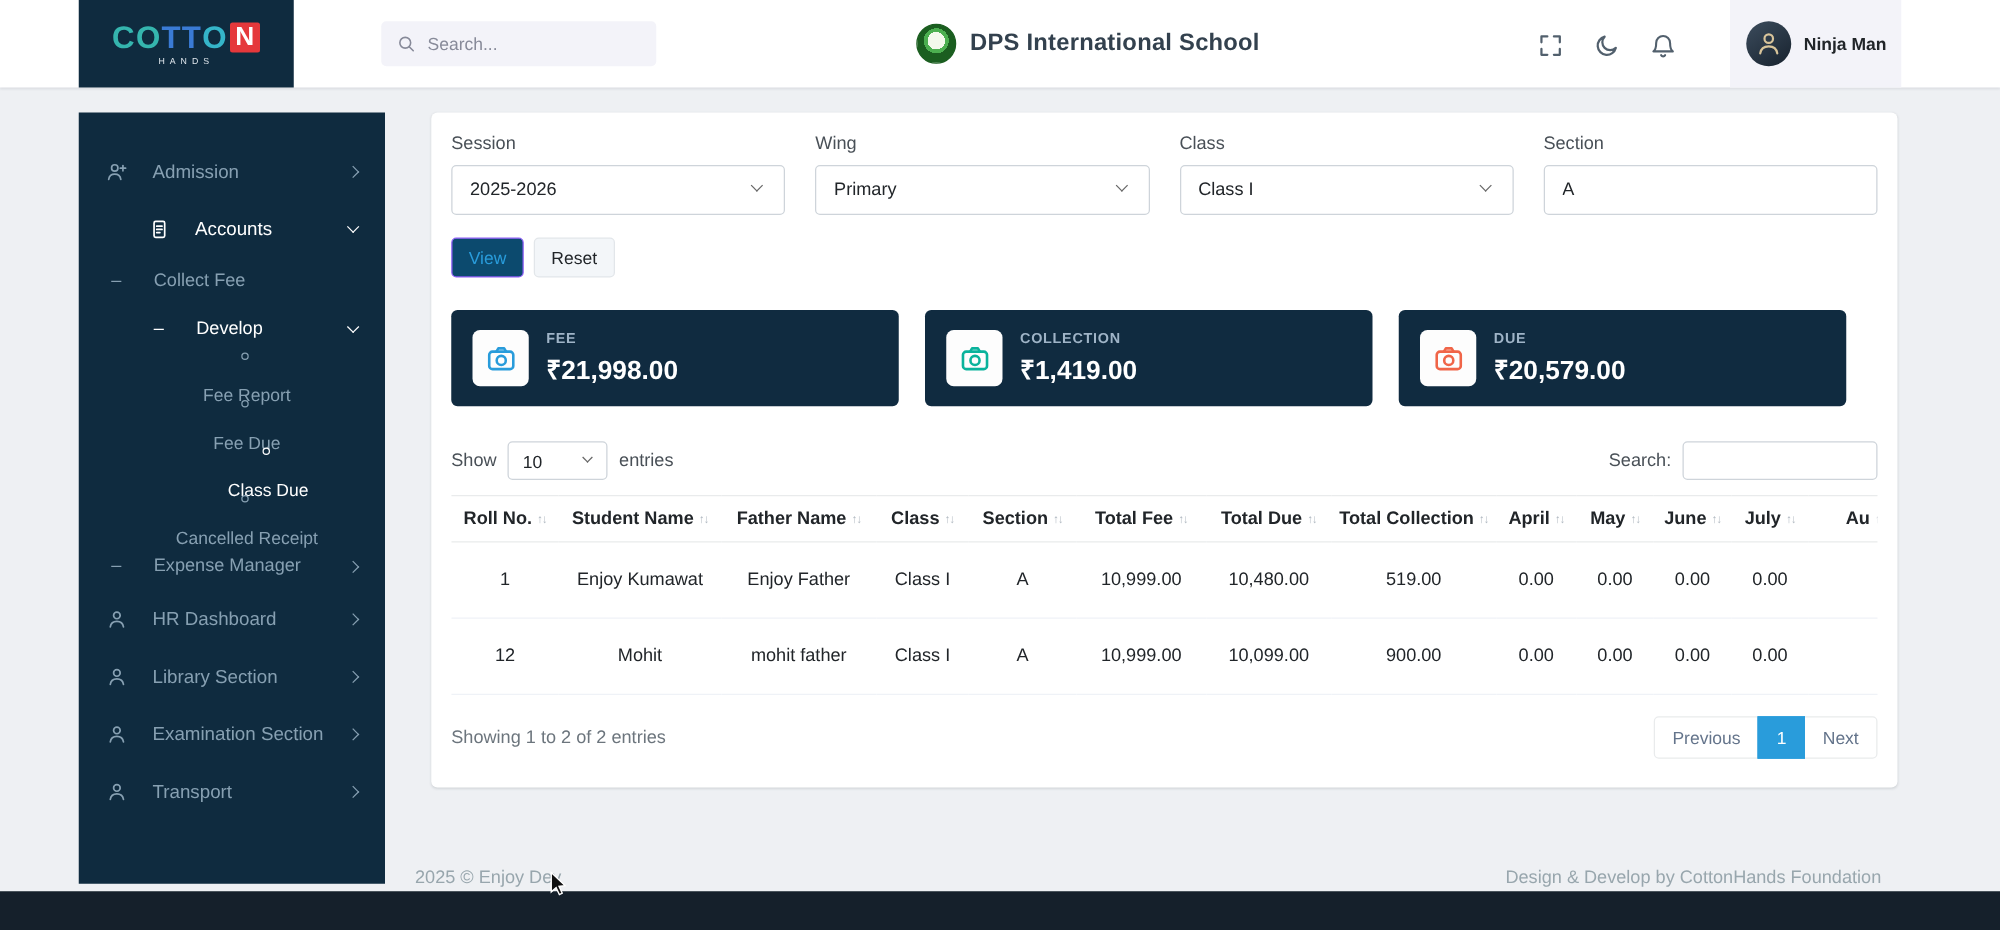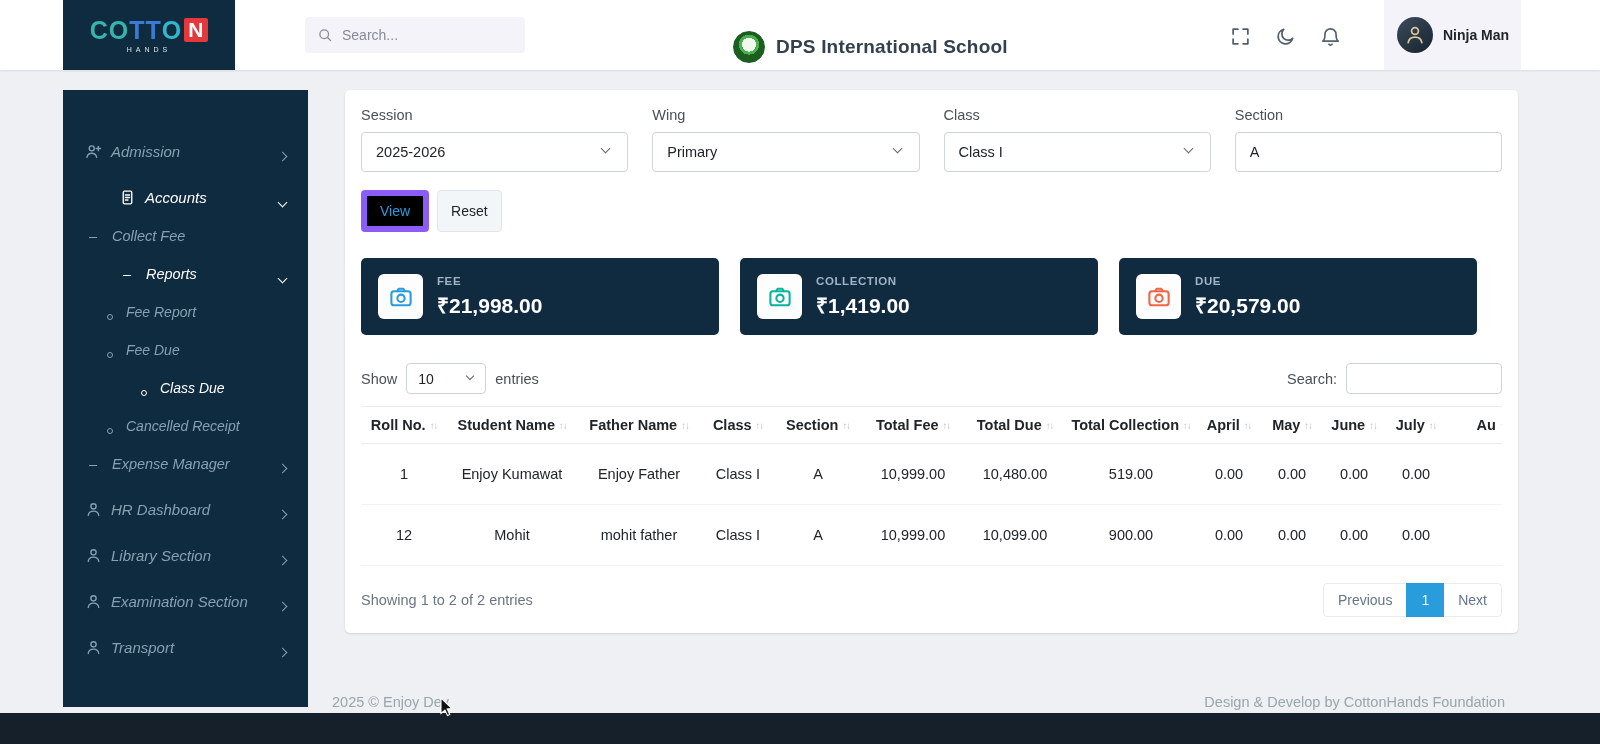--- a/index.html
+++ b/index.html
@@ -34,21 +34,21 @@
     position:absolute; left:305px; top:17px; width:220px; height:36px;
     background:#f3f3f9; border-radius:4px; display:flex; align-items:center;
     padding:0 12px; gap:9px; color:#878a99;
   }
   .hsearch input {
     border:0; background:transparent; outline:none; width:100%;
     font-size:14px; color:#495057; font-family:"Liberation Sans",sans-serif;
   }
   .hsearch input::placeholder { color:#878a99; }
 
-  .school { position:absolute; left:733px; top:12px; height:70px; display:flex; align-items:center; gap:11px; }
+  .school { position:absolute; left:733px; top:0; height:70px; display:flex; align-items:center; gap:11px; }
   .school-logo {
     width:32px; height:32px; border-radius:50%;
     background: radial-gradient(circle at 50% 42%, #f3f9ec 0 7px, #4caf50 7px 10px, #1b5e20 10px);
     border:1px solid #1b5e20;
   }
   .school-name { font-size:19px; font-weight:700; color:#33414e; letter-spacing:.2px; }
 
   .hicon-btn {
     position:absolute; top:23px; width:26px; height:26px; border:0; background:transparent;
     color:#52606d; cursor:pointer; display:flex; align-items:center; justify-content:center;
@@ -67,26 +67,26 @@
     display:flex; align-items:center; justify-content:center; color:#d8c49a;
   }
   .user-name { font-size:14px; font-weight:600; color:#212529; white-space:nowrap; }
 
   
   .sidebar {
     position:absolute; left:63px; top:90px; width:245px; height:617px;
     background:#0f2b3f; padding-top:24px; overflow:hidden;
   }
   .nav-item {
-    display:flex; align-items:flex-end; gap:9px; cursor:pointer;
-    color:#87a0b2; font-size:15px; padding:0 20px 0 22px;font-style:italic;
+    display:flex; align-items:center; gap:20px; cursor:pointer;
+    color:#87a0b2; font-size:15px; padding:0 20px 0 22px;
   }
   .nav-item.lvl1 { height:46px; }
   .nav-item.sub  { height:38px; padding-left:26px; font-size:14.5px; }
-  .nav-item.sub2 { height:38px; padding-left:44px; font-size:14px; }
+  .nav-item.sub2 { height:38px; padding-left:44px; font-size:14px;flex-direction:column; }
   .nav-item.active { color:#ffffff;margin-left:34px; }
   .grow { flex:1 1 auto; }
   .nicon { width:17px; height:17px; flex:0 0 auto; }
   .chev {
     width:7px; height:7px; flex:0 0 auto;
     border-right:1.8px solid currentColor; border-bottom:1.8px solid currentColor;
     transform:rotate(-45deg); margin-right:2px;
   }
   .chev.down { transform:rotate(45deg); margin-top:-3px; }
   .dash { width:14px; flex:0 0 auto; }
@@ -110,21 +110,21 @@
     color:#212529; background:#fff; cursor:pointer;
   }
   .fselect .chev { position:absolute; right:16px; top:15px; color:#666; }
   .finput {
     width:100%; height:40px; border:1px solid #ced4da; border-radius:4px;
     padding:0 14px; font-size:14.5px; color:#212529; outline:none;
     font-family:"Liberation Sans",sans-serif;
   }
   .btnrow { margin-top:18px; display:flex; gap:8px; }
   .btn { border-radius:4px; padding:7px 13px; font-size:14px; cursor:pointer; font-family:"Liberation Sans",sans-serif; }
-  .btn-view { background:#000000; color:#299cdb; border:6px solid #8b5cf6; }
+  .btn-view { background:#0c4a6e; color:#299cdb; border:1px solid #8b5cf6; }
   .btn-reset { background:#f3f6f9; color:#212529; border:1px solid #e2e6ea; }
 
   
   .stats { margin-top:26px; display:flex; gap:21px;align-items:flex-end; }
   .stat {
     width:358px; height:77px; background:#102b40; border-radius:5px;
     display:flex; align-items:center; gap:14px; padding:0 17px;
   }
   .stat-icon {
     width:45px; height:45px; border-radius:6px; background:#fdfdfd;
@@ -314,21 +314,21 @@
   </div>
 
 
   <div class="nav-item sub">
     <span class="dash"></span>
     <span class="grow">Collect Fee</span>
   </div>
 
   <div class="nav-item sub active">
     <span class="dash"></span>
-    <span class="grow">Reports</span>
+    <span class="grow">Develop</span>
     <span class="chev down"></span>
   </div>
 
   <div class="nav-item sub2">
     <span class="bullet"></span>
     <span class="grow">Fee Report</span>
   </div>
 
   <div class="nav-item sub2">
     <span class="bullet"></span>

